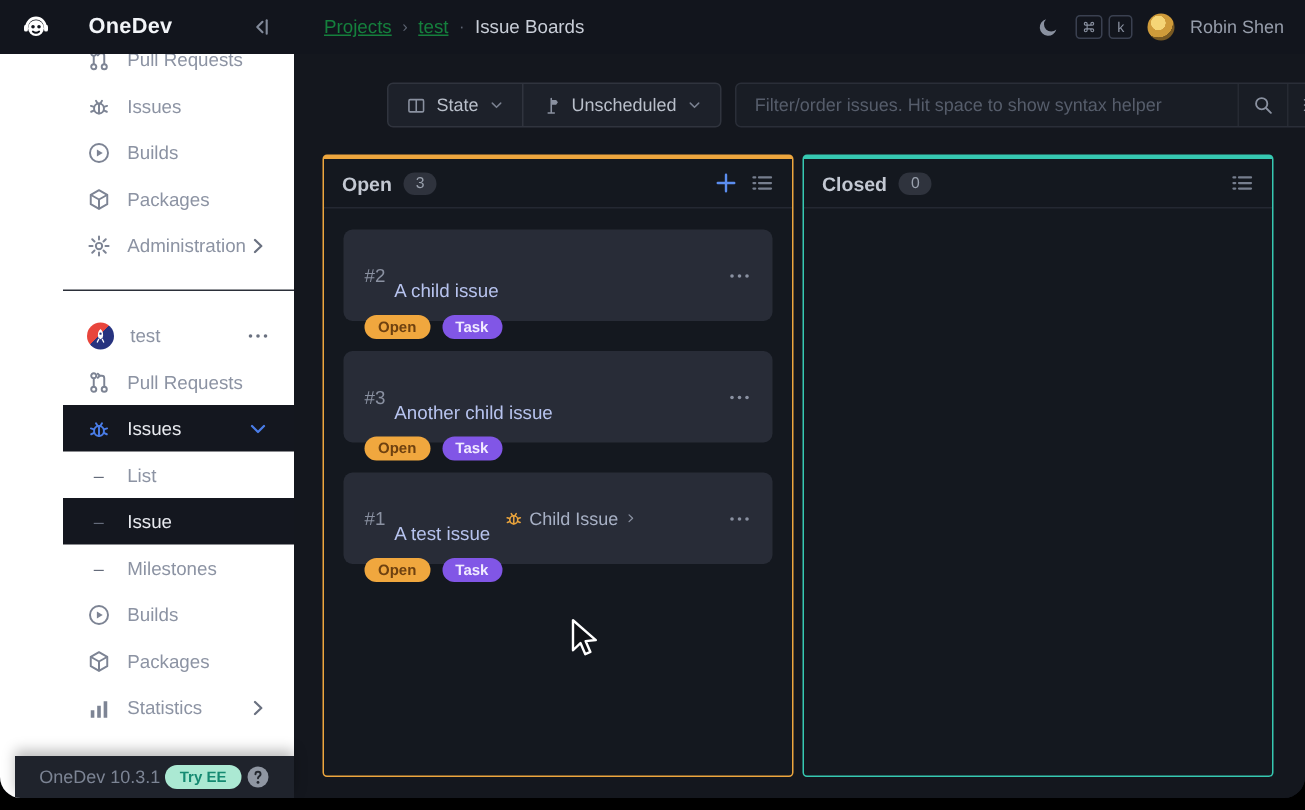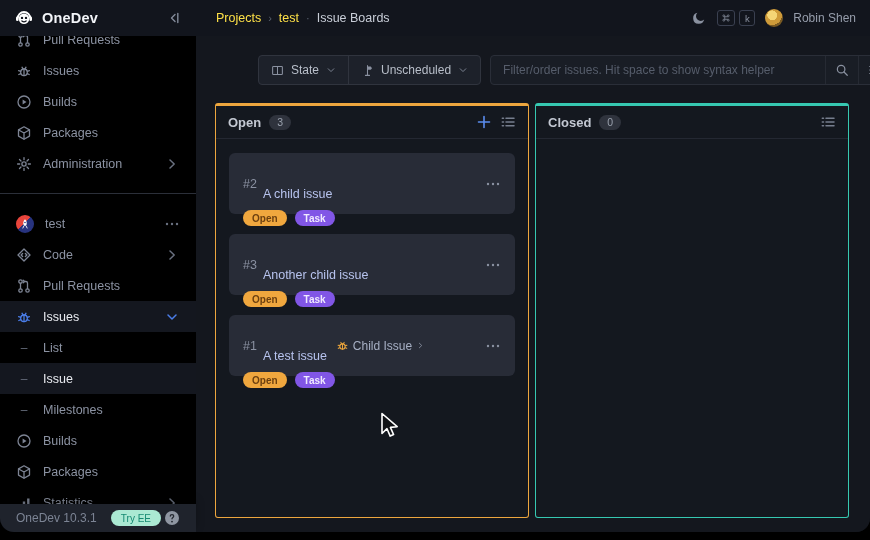--- a/index.html
+++ b/index.html
@@ -7,66 +7,66 @@
     font-family:"Liberation Sans","DejaVu Sans",sans-serif; }
   #app { position:relative; width:870px; height:532px; background:#14171e;
     border-radius:0 0 14px 14px; overflow:hidden; }
 
   
   #header { position:absolute; top:0; left:0; width:870px; height:36px;
     background:#12151d; display:flex; align-items:center; z-index:30; }
   #logo-area { width:196px; height:36px; display:flex; align-items:center;
     padding:0 14px; flex:0 0 auto; }
   #logo-area .brand { color:#f2f4f8; font-size:14.5px; font-weight:bold;
-    margin-left:8px; letter-spacing:.2px; }
+    margin-left:25px; letter-spacing:.2px; }
   #collapse { margin-left:auto; color:#828a9a; }
   #breadcrumb { display:flex; align-items:center; gap:7px; padding-left:20px;
     font-size:12.5px; }
-  .bc-link { color:#fde047; cursor:pointer; }
+  .bc-link { color:#15803d; cursor:pointer;text-decoration:underline; }
   .bc-sep { color:#5b6270; font-size:11px; }
   .bc-current { color:#c9ced8; }
   #header-right { margin-left:auto; display:flex; align-items:center;
     gap:10px; padding-right:14px; }
   .keycap { min-width:16px; height:16px; border:1px solid #3a4050; border-radius:3px;
     color:#8a91a0; font-size:9.5px; display:flex; align-items:center;
     justify-content:center; padding:0 3px; }
   .keys { display:flex; gap:4px; }
   #avatar { width:18px; height:18px; border-radius:50%;
     background:radial-gradient(circle at 40% 35%, #f5d576 0 30%, #cf9b3a 31% 60%, #7a5a22 61%); }
   #user-name { color:#969dab; font-size:12px; }
 
   
   .ic { display:inline-flex; width:16px; height:16px; align-items:center;
     justify-content:center; flex:0 0 auto; }
   .ic svg { width:100%; height:100%; }
 
   
   #sidebar { position:absolute; top:36px; left:0; width:196px; height:496px;
-    background:#000000; display:flex; flex-direction:column; z-index:20; }
+    background:#ffffff; display:flex; flex-direction:column; z-index:20;align-items:flex-end; }
   #sb-nav { flex:1; overflow:hidden; padding-top:0; }
   .sb-item { height:31px; display:flex; align-items:center; padding:0 16px;
     color:#8c93a3; font-size:12.5px; cursor:pointer; }
   .sb-item .ic { color:#7d8494; }
   .sb-item .lbl { margin-left:11px; }
   .sb-item .spacer { flex:1; }
   .sb-item .chev { color:#6a7180; }
   .sb-item.active-row { background:#14171f; color:#e9ebf0; }
   .sb-item.active-row .ic { color:#4a7de8; }
   .sb-item.sub .dash { width:16px; text-align:center; color:#646b7a;
     font-size:12px; }
   .sb-item.sub.active-sub { background:#14171f; color:#e9ebf0; }
   .sb-divider { height:1px; background:#2b2f39; margin:14px 0; }
   .proj-avatar { width:18px; height:18px; border-radius:50%; position:relative;
     background:linear-gradient(135deg,#e8453c 0 46%,#27337f 46%); overflow:hidden; }
   .proj-avatar svg { position:absolute; inset:2px; }
   #sb-footer { height:28px; flex:0 0 auto; display:flex; align-items:center;
     padding:0 16px; gap:3px; background:#1f232c; box-shadow:0 -4px 8px rgba(0,0,0,.25); }
   #version { color:#7c8494; font-size:12px; }
   #tryee { margin-left:auto; background:#abe9d3; color:#158a72; font-size:10px;
-    font-weight:normal; padding:2.5px 10px; border-radius:9px; cursor:pointer; }
+    font-weight:bold; padding:2.5px 10px; border-radius:9px; cursor:pointer; }
   #help-icon { color:#8f96a2; cursor:pointer; }
 
   
   #main { position:absolute; top:36px; left:196px; width:674px; height:496px;
     background:#14171e; }
   #filter-row { position:absolute; top:19px; left:22px; width:634px; height:30px;
     display:flex; gap:9px;margin-left:40px; }
   #filter-group { display:flex; border:1px solid #30343e; border-radius:4px;
     background:#1d212a; height:30px; }
   .fg-btn { display:flex; align-items:center; gap:7px; padding:0 12px;
@@ -242,35 +242,20 @@
                 <path d="M6.6 10.5L5.6 12.6M9.4 10.5l1 2.1" stroke="#fff" stroke-width="1" stroke-linecap="round"></path>
               </svg>
             </span>
             <span class="lbl">test</span>
             <span class="spacer"></span>
             <span class="ic chev">
               <svg viewBox="0 0 16 16" fill="none" stroke="currentColor" stroke-width="1.3" stroke-linecap="round" stroke-linejoin="round">
                 <circle cx="3" cy="8" r="1.2" fill="currentColor" stroke="none"></circle>
                 <circle cx="8" cy="8" r="1.2" fill="currentColor" stroke="none"></circle>
                 <circle cx="13" cy="8" r="1.2" fill="currentColor" stroke="none"></circle>
-              </svg>
-            </span>
-          </div>
-          <div class="sb-item">
-            <span class="ic">
-              <svg viewBox="0 0 16 16" fill="none" stroke="currentColor" stroke-width="1.3" stroke-linecap="round" stroke-linejoin="round">
-                <path d="M8 2l6 6-6 6-6-6z"></path>
-                <path d="M6.6 6.5L5.1 8l1.5 1.5M9.4 6.5L10.9 8l-1.5 1.5"></path>
-              </svg>
-            </span>
-            <span class="lbl">Code</span>
-            <span class="spacer"></span>
-            <span class="ic chev">
-              <svg viewBox="0 0 16 16" fill="none" stroke="currentColor" stroke-width="1.5" stroke-linecap="round" stroke-linejoin="round">
-                <path d="M6 4l4.2 4L6 12"></path>
               </svg>
             </span>
           </div>
           <div class="sb-item">
             <span class="ic">
               <svg viewBox="0 0 16 16" fill="none" stroke="currentColor" stroke-width="1.3" stroke-linecap="round" stroke-linejoin="round">
                 <circle cx="4.5" cy="3.5" r="1.7"></circle>
                 <circle cx="4.5" cy="12.5" r="1.7"></circle>
                 <circle cx="11.5" cy="12.5" r="1.7"></circle>
                 <path d="M4.5 5.3v5.4M8.3 3.5h1.6c1 0 1.6.6 1.6 1.6v5.6"></path>

